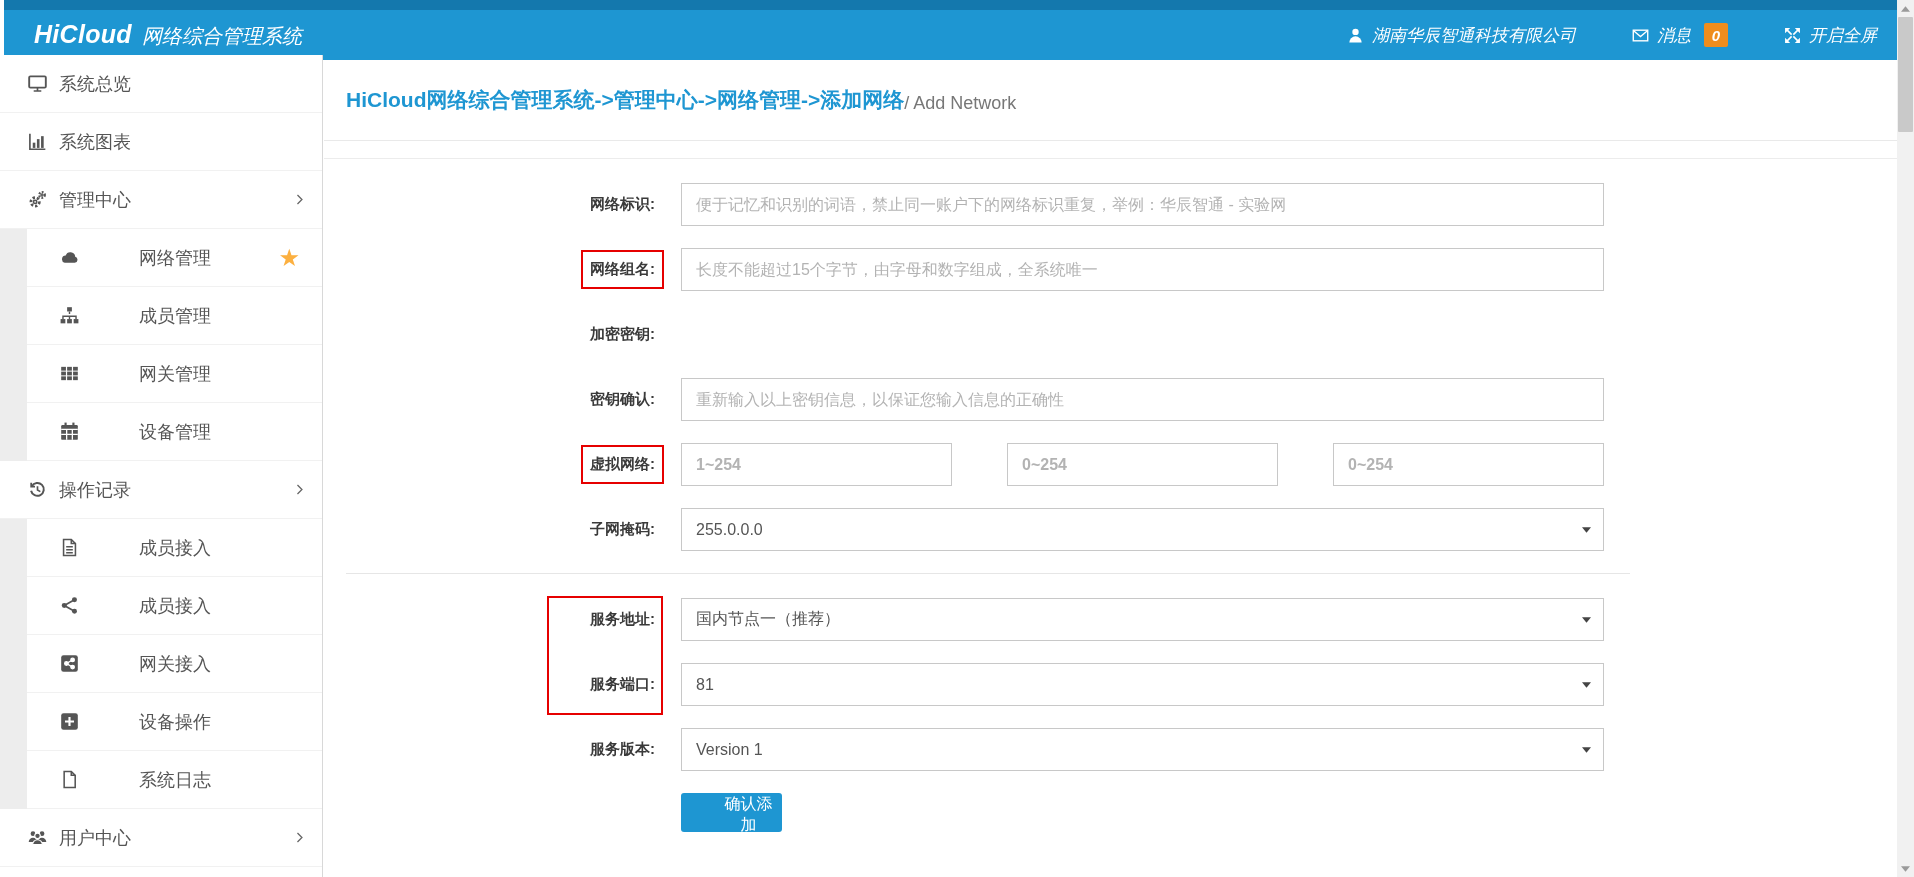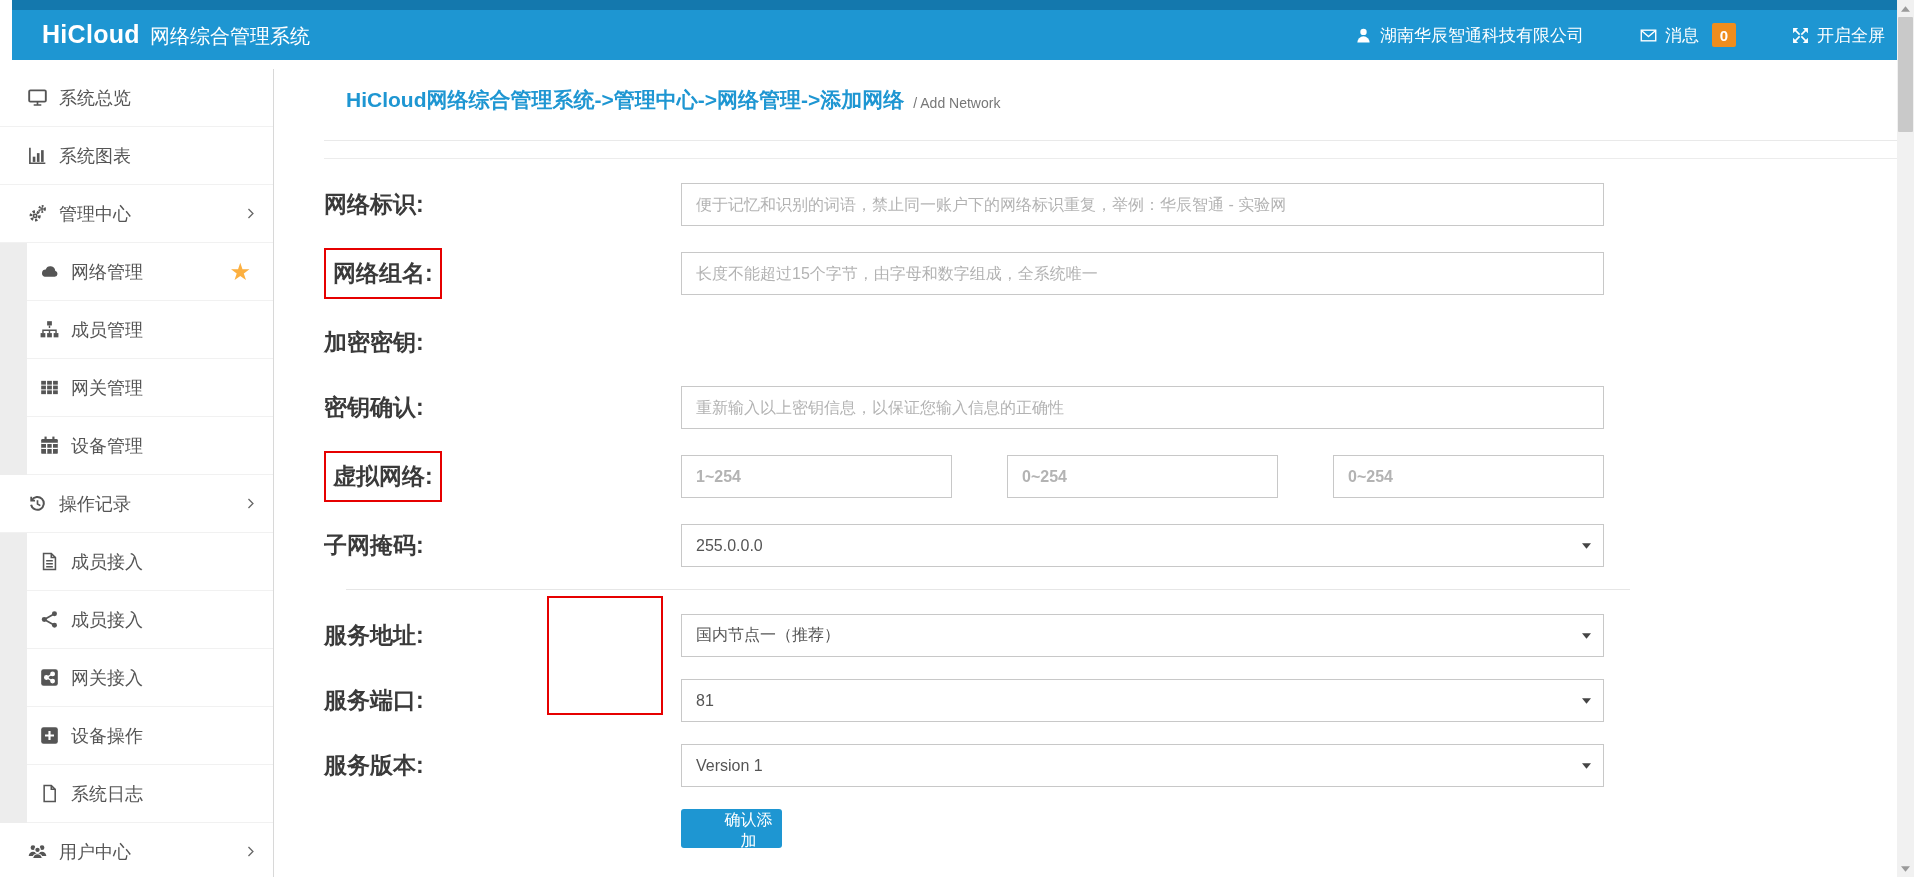--- a/index.html
+++ b/index.html
@@ -4,72 +4,73 @@
 <style>
   html,body { margin:0; padding:0; }
   body {
     width:1914px; height:877px; overflow:hidden; position:relative;
     background:#fff; font-family:"Liberation Sans", sans-serif;
     -webkit-font-smoothing:antialiased;
   }
 
   
   .topbar {
-    position:absolute; top:0; left:12px; width:1897px; height:60px; box-sizing:border-box;
+    position:absolute; top:0; left:4px; width:1897px; height:60px; box-sizing:border-box;
     background:linear-gradient(180deg, var(--header-blue-dark,#1478ad) 0 10px, var(--header-blue,#1e96d2) 10px);
     color:#fff; display:flex; align-items:center; justify-content:space-between;
     padding:10px 24px 0 30px;
+    font-style:italic;
   }
   .brand { display:flex; align-items:baseline; gap:10px; white-space:nowrap; }
   .brand-bold { font-size:25px; font-weight:bold; letter-spacing:.3px; }
   .brand-rest { font-size:20px; }
   .topbar-right { display:flex; align-items:center; gap:56px; font-size:17px; white-space:nowrap; }
   .tb-item { display:flex; align-items:center; gap:8px; cursor:pointer; }
   .tb-item svg { width:17px; height:17px; display:block; }
   .badge {
     min-width:24px; height:24px; margin-left:5px; background:var(--badge-orange,#ef8d1d);
     border-radius:2px; display:flex; align-items:center; justify-content:center;
     font-size:15px; font-weight:bold; color:#fff;
   }
 
   
   .sidebar {
-    position:absolute; top:69px; left:0; bottom:0; width:274px; box-sizing:border-box;
+    position:absolute; top:55px; left:0; bottom:0; width:323px; box-sizing:border-box;
     background:#fff; border-right:1px solid #d8d8d8; overflow:hidden;
   }
   .sb-item { height:58px; cursor:pointer; }
   .sb-item.sub { background:#ededed; }
   .sb-inner {
     height:100%; display:flex; align-items:center; box-sizing:border-box;
     border-bottom:1px solid #f1f1f1; background:#fff; position:relative;
   }
   .sb-item.top .sb-inner { padding-left:28px; }
-  .sb-item.sub .sb-inner { margin-left:27px; padding-left:13px; }
+  .sb-item.sub .sb-inner { margin-left:27px; padding-left:33px;gap:48px; }
   .sb-icon { width:31px; color:#555; display:inline-flex; align-items:center; }
   .sb-icon svg { width:19px; height:19px; display:block; }
   .sb-label { font-size:18px; color:#555; }
   .sb-chevron { position:absolute; right:16px; color:#666; display:inline-flex; }
   .sb-chevron svg { width:13px; height:13px; }
   .sb-star { position:absolute; right:22px; color:var(--star-yellow,#fcb040); font-size:24px; line-height:1; }
 
   
   .main { position:absolute; left:324px; top:60px; right:17px; bottom:0; background:#fff; }
   .breadcrumb-bar {
     height:80px; display:flex; align-items:center; padding-left:22px;
     border-bottom:1px solid #e9e9e9;
   }
   .bc-path { color:var(--accent-blue,#1e96d2); font-weight:bold; font-size:21px; }
-  .bc-suffix { color:#777; font-size:14px; margin-left:9px; margin-top:6px; }
+  .bc-suffix { color:#777; font-size:18px; margin-top:6px; }
 
   .form-panel { margin-top:17px; border-top:1px solid #ececec; position:relative; padding:24px 0 40px 0; }
   .frow { display:flex; margin-bottom:22px; min-height:43px; }
   .flabel {
     width:357px; box-sizing:border-box; padding-right:26px;
-    display:flex; align-items:center; justify-content:flex-start;
-    font-weight:bold; font-size:23px; color:#3a3a3a; white-space:nowrap;
+    display:flex; align-items:center; justify-content:flex-end;
+    font-weight:bold; font-size:15px; color:#3a3a3a; white-space:nowrap;
   }
   .flabel .red-box { border:2px solid var(--annotation-red,#e60000); padding:8px 7px; margin-right:-9px; }
   .fcontrol { width:923px; display:flex; align-items:center; position:relative; }
   .fcontrol.triple { justify-content:space-between; }
   .input {
     width:100%; height:43px; box-sizing:border-box; border:1px solid #c8c8c8; background:#fff;
     padding:0 14px; font-size:16px; color:#3b82f6; font-family:inherit; outline:none;
   }
   .input::placeholder { color:#b3b3b3; opacity:1; }
   .fcontrol.triple .input.small { width:271px;font-weight:bold; }

